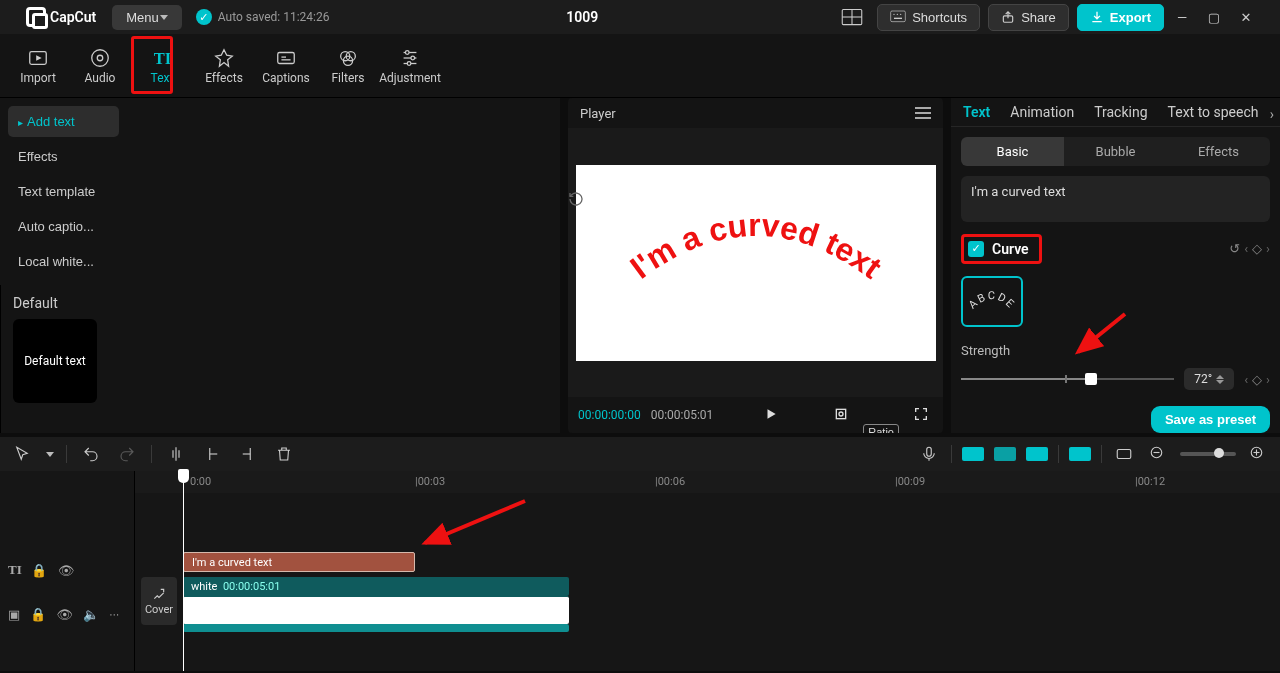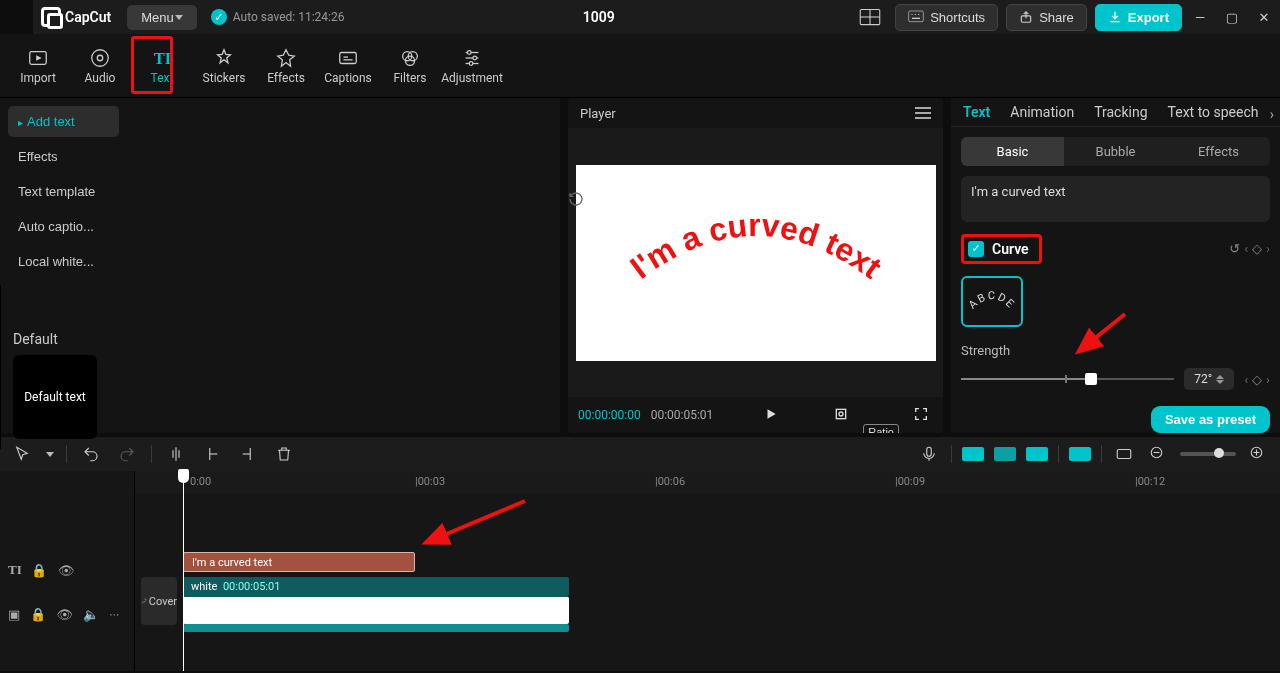--- a/index.html
+++ b/index.html
@@ -12,22 +12,21 @@
     height: 673px;
     overflow: hidden;
     user-select: none;
   }
   
   .titlebar {
     height: 34px;
     background: #1c1c1c;
     display: flex;
     align-items: center;
-    padding: 0 2px;
-    margin-left: 33px;
+    padding: 0 20px;
   }
   .titlebar .brand { display:flex; align-items:center; font-weight:600; font-size:14px; color:#fff; gap:4px; padding:0 6px;}
   .brand .logo { width:20px;height:20px;display:inline-block;position:relative;}
   .brand .logo::before{content:"";position:absolute;inset:0;border:3px solid #fff;border-radius:4px;}
   .brand .logo::after{content:"";position:absolute;right:-2px;bottom:-2px;width:10px;height:10px;border:3px solid #fff;border-radius:3px;background:#1c1c1c;}
   .menu-btn { background:#383838;color:#ddd;border:none;border-radius:5px;padding:5px 14px;font-size:13px;display:flex;align-items:center;gap:1px;margin-left:10px;}
   .chev-down{width:0;height:0;border-left:4px solid transparent;border-right:4px solid transparent;border-top:5px solid #bbb;}
   .autosave{display:flex;align-items:center;gap:6px;margin-left:14px;color:#999;font-size:12px;}
   .autosave .dot{width:16px;height:16px;border-radius:50%;background:#00c4cc;display:flex;align-items:center;justify-content:center;color:#fff;font-size:11px;}
   .title-proj{ text-align:center;color:#fff;font-weight:600;font-size:14px;}
@@ -45,21 +44,21 @@
   .ttab-hl{position:absolute;left:131px;top:2px;width:42px;height:58px;border:3px solid #e11;border-radius:3px;pointer-events:none;}
   .ttab.text-tab svg text{fill:#00c4cc;stroke:none;font-weight:700;font-family:serif;}
   
   .main{display:flex;height:335px;}
   .left{width:560px;display:flex;background:#141414;flex-direction:column;}
   .sidebar{width:127px;padding:8px;display:flex;flex-direction:column;gap:4px;}
   .sbitem{background:transparent;color:#ccc;padding:8px 10px;border-radius:5px;font-size:13px;text-align:left;border:none;white-space:nowrap;overflow:hidden;text-overflow:ellipsis;}
   .sbitem.active{background:#2d2d2d;color:#00c4cc;}
   .sbitem.active::before{content:"\25B8";margin-right:4px;color:#00c4cc;font-size:10px;}
   .gallery{flex:1;padding:10px 12px;border-left:1px solid #000;}
-  .gal-head{font-size:14px;color:#ccc;margin-bottom:8px;margin-top:36px;}
+  .gal-head{font-size:14px;color:#ccc;margin-bottom:8px;}
   .gal-item{width:84px;height:84px;background:#000;border-radius:6px;display:flex;align-items:center;justify-content:center;font-size:12px;color:#fff;}
   
   .player{width:375px;background:#141414;margin-left:8px;display:flex;flex-direction:column;border-radius:4px;overflow:hidden;}
   .player-head{height:30px;display:flex;align-items:center;justify-content:space-between;padding:0 12px;color:#ccc;font-size:13px;}
   .ham{display:flex;flex-direction:column;gap:3px;}
   .ham span{width:16px;height:2px;background:#aaa;}
   .canvas-wrap{flex:1;display:flex;align-items:center;justify-content:center;background:#1a1a1a;}
   .canvas{width:360px;height:196px;background:#fff;position:relative;}
   .canvas svg{position:absolute;left:0;right:0;top:26px;}
   .refresh-ico{position:absolute;left:50%;bottom:30px;transform:translateX(-50%);}
@@ -119,21 +118,21 @@
   .playhead{position:absolute;left:48px;top:0;bottom:0;width:1px;background:#fff;z-index:5;}
   .playhead::before{content:"";position:absolute;top:-2px;left:-5px;width:11px;height:14px;background:#fff;border-radius:2px 2px 5px 5px;}
   .track-l{height:30px;display:flex;align-items:center;gap:10px;padding:0 8px;color:#aaa;}
   .track-l.header-gap{height:62px;}
   .tl-track{height:30px;position:relative;}
   .clip{position:absolute;height:20px;top:5px;border-radius:2px;display:flex;align-items:center;padding:0 8px;font-size:11px;color:#fff;overflow:hidden;}
   .clip.text{left:48px;width:232px;background:#a2523f;border:1px solid #d6b9ac;}
   .clip.vid-head{left:48px;width:386px;top:0;height:19px;background:#0f5b5d;}
   .clip.vid-body{left:48px;width:386px;top:19px;height:28px;background:#fff;border-top:1px solid #0f5b5d;}
   .clip.vid-foot{left:48px;width:386px;top:47px;height:8px;background:#0f8f91;}
-  .cover{position:absolute;left:6px;top:0;width:36px;height:48px;background:#2a2a2a;border-radius:4px;display:flex;flex-direction:row;align-items:center;justify-content:center;gap:2px;color:#ccc;font-size:11px;}
+  .cover{position:absolute;left:6px;top:0;width:36px;height:48px;background:#2a2a2a;border-radius:4px;display:flex;flex-direction:column;align-items:center;justify-content:center;gap:2px;color:#ccc;font-size:11px;}
 </style>
 </head>
 <body>
 
 <div class="titlebar">
   <div class="brand">
     <span class="logo"></span>
     <span>CapCut</span>
   </div>
   <button class="menu-btn">
@@ -195,26 +194,20 @@
         <circle cx="12" cy="12" r="9"></circle>
         <circle cx="12" cy="12" r="3"></circle>
       </svg>
     <span>Audio</span>
   </div>
   <div class="ttab active text-tab">
     <svg viewBox="0 0 24 24">
         <text x="3" y="18" font-size="18">TI</text>
       </svg>
     <span>Text</span>
-  </div>
-  <div class="ttab">
-    <svg viewBox="0 0 24 24">
-        <path d="M12 3l2 5 5 .5-4 3.5 1.3 5.3L12 14l-4.3 3.3L9 12 5 8.5 10 8z"></path>
-      </svg>
-    <span>Stickers</span>
   </div>
   <div class="ttab">
     <svg viewBox="0 0 24 24">
         <path d="M12 3l3 6 6 1-5 4 1 7-5-4-5 4 1-7-5-4 6-1z"></path>
       </svg>
     <span>Effects</span>
   </div>
   <div class="ttab">
     <svg viewBox="0 0 24 24">
         <rect x="3" y="6" width="18" height="12" rx="2"></rect>

